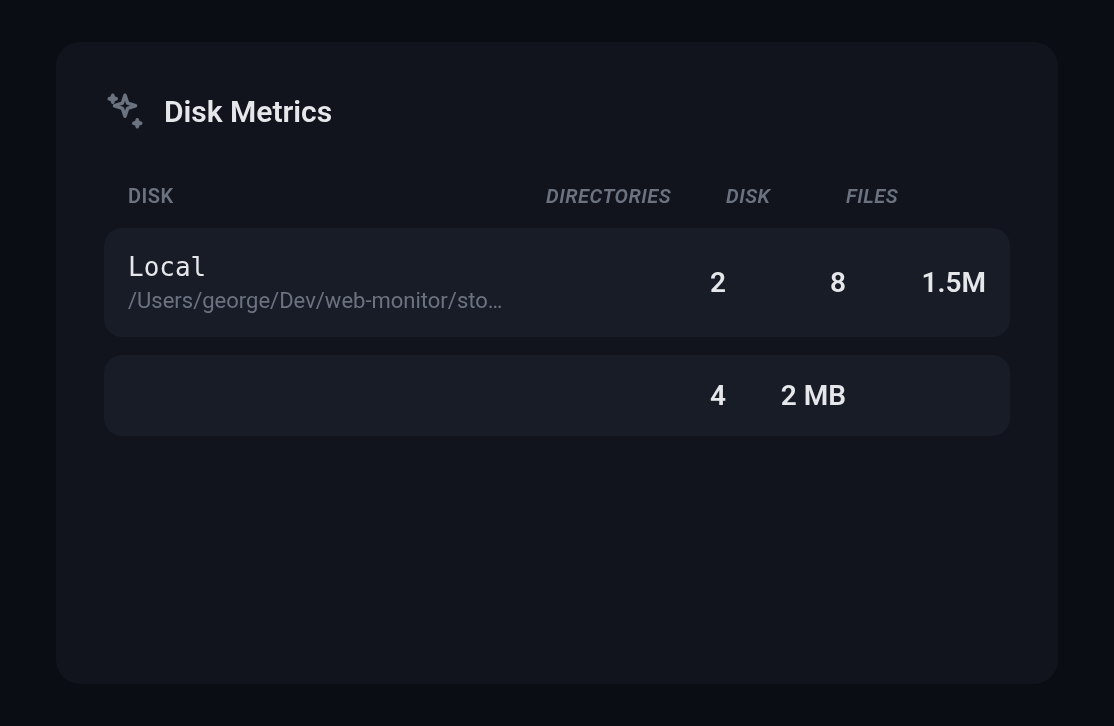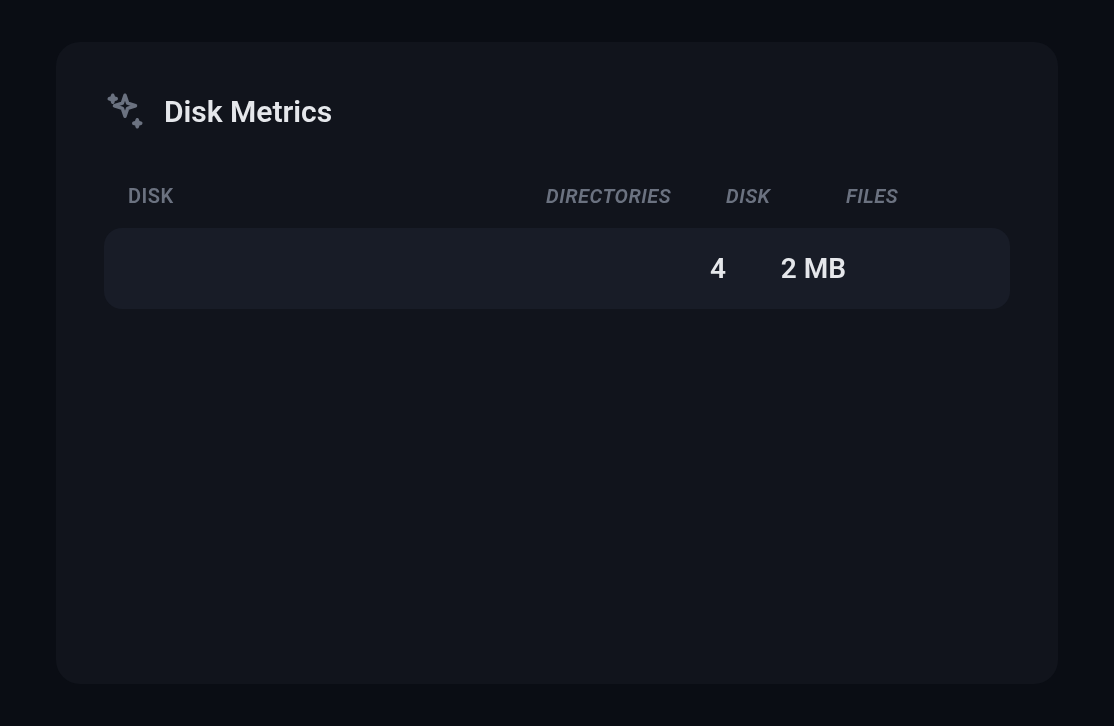--- a/index.html
+++ b/index.html
@@ -120,20 +120,29 @@
   </div>
 
   <div class="table-container">
     <div class="table-header">
       <div class="col-header">DISK</div>
       <div class="col-header right">DIRECTORIES</div>
       <div class="col-header right">DISK</div>
       <div class="col-header right">FILES</div>
     </div>
 
+    <div class="table-row">
+      <div class="disk-info">
+        <div class="disk-name">Local</div>
+        <div class="disk-path">/Users/george/Dev/web-monitor/sto…</div>
+      </div>
+      <div class="cell-value">2</div>
+      <div class="cell-value">8</div>
+      <div class="cell-value">1.5M</div>
+    </div>
 
     <div class="table-row">
       <div class="cell-value"></div>
       <div class="cell-value">4</div>
       <div class="cell-value">2 MB</div>
     </div>
   </div>
 </div>
 
 </body></html>

